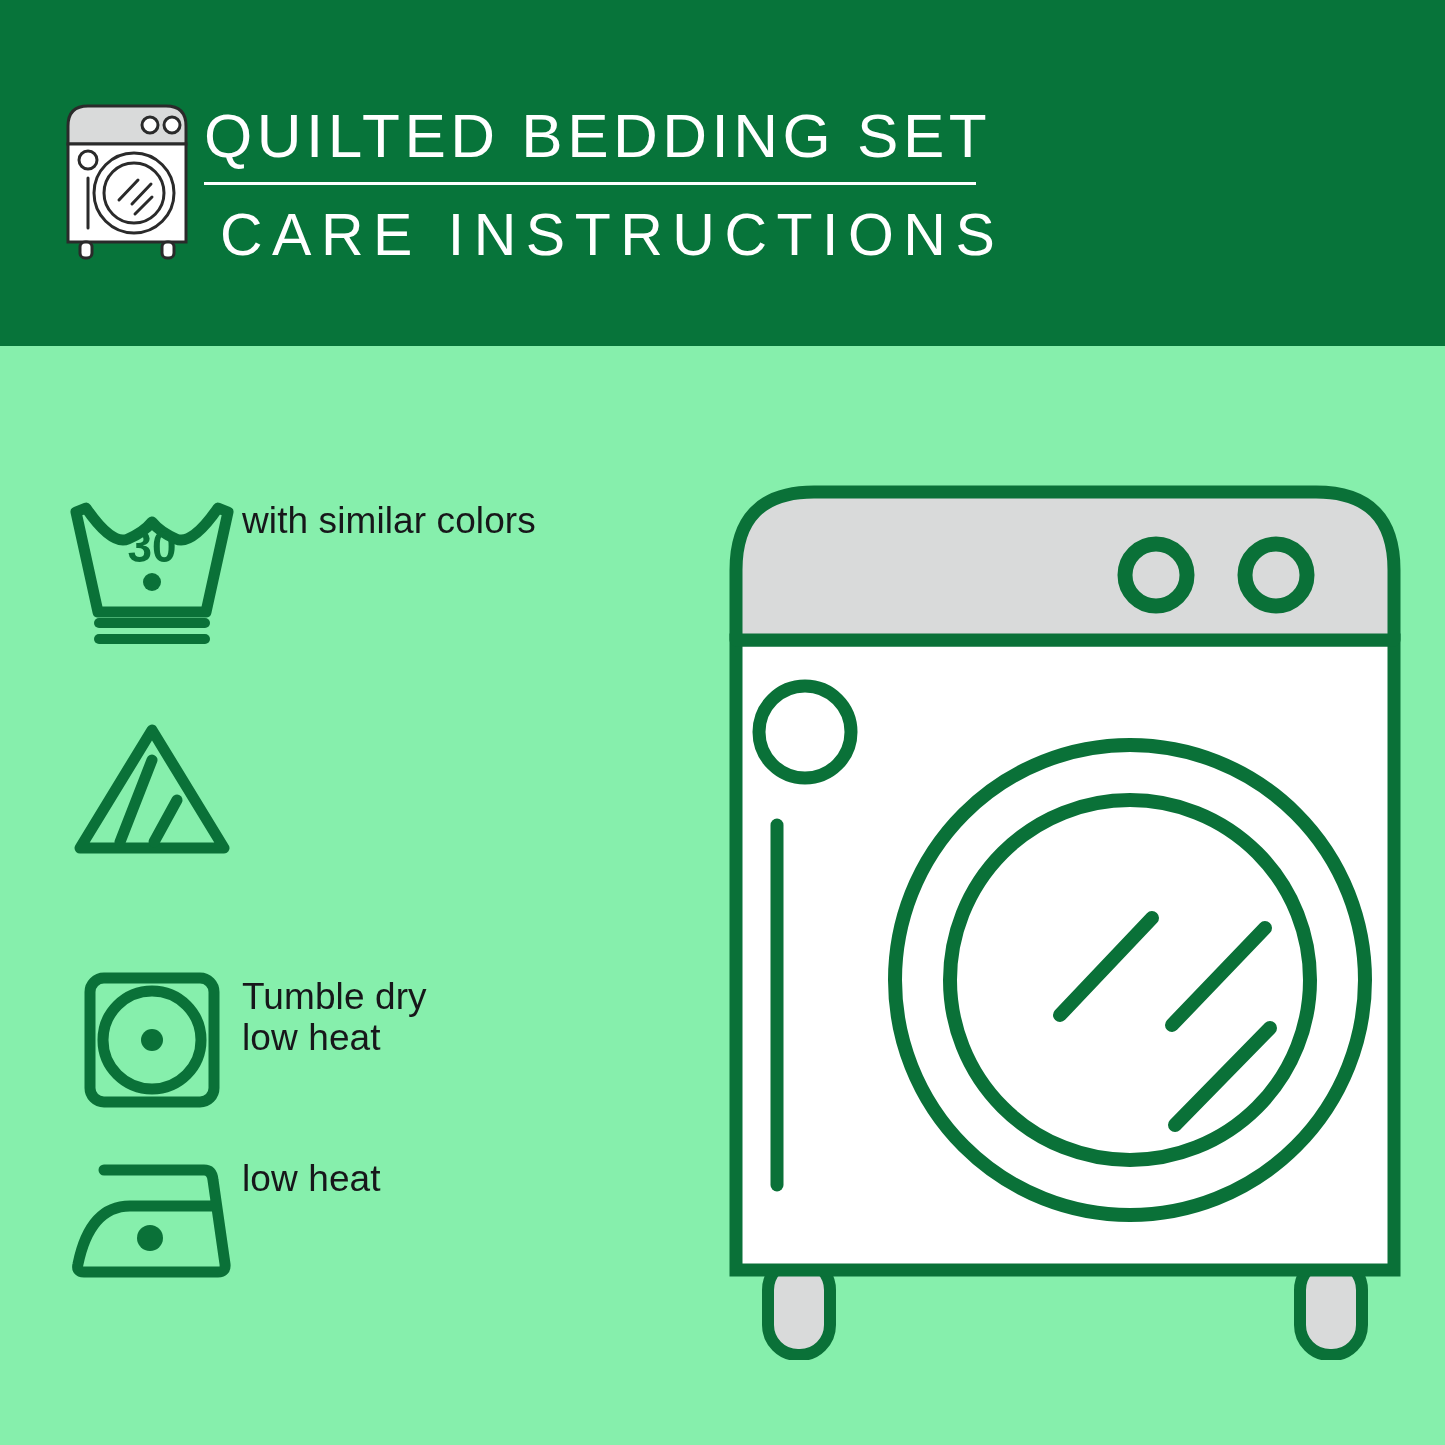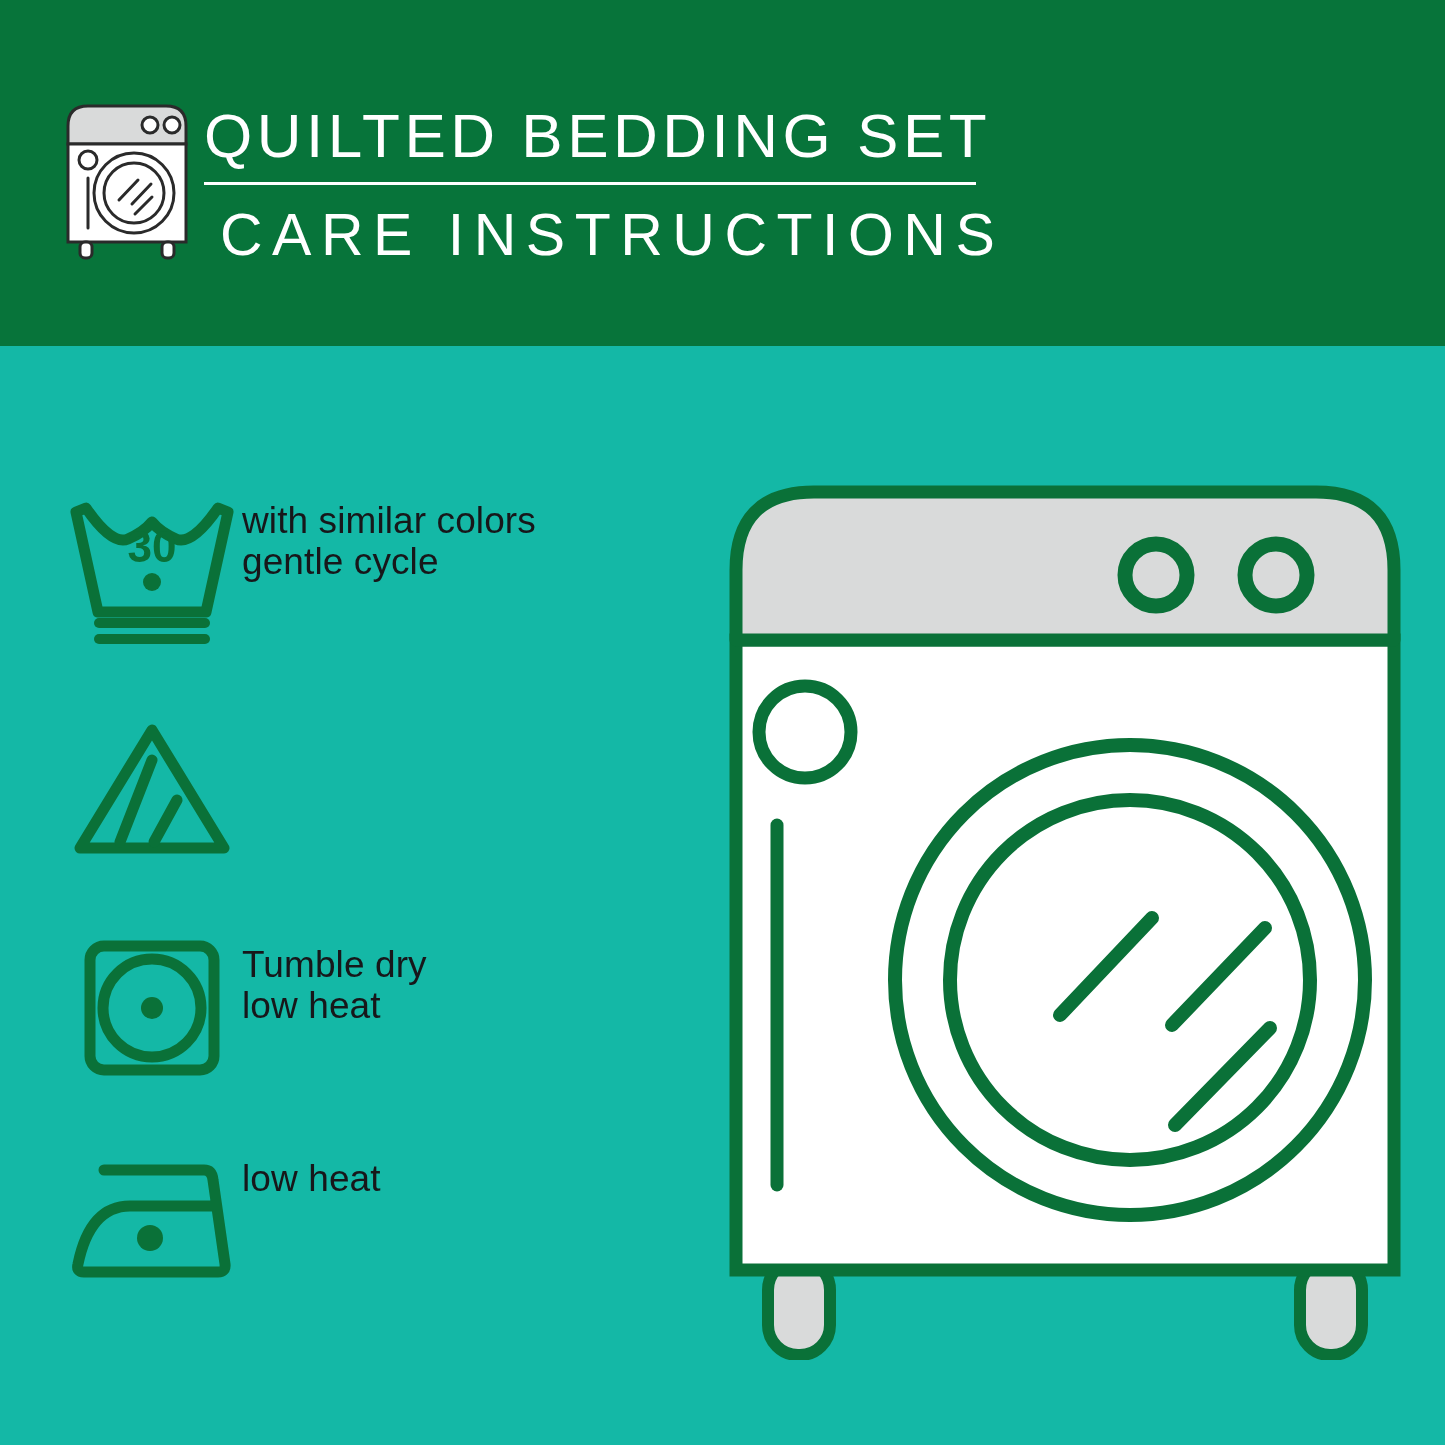--- a/index.html
+++ b/index.html
@@ -7,21 +7,21 @@
     padding: 0;
     background: #ffffff;
   }
   body {
     font-family: "Liberation Sans", sans-serif;
   }
   #page {
     position: relative;
     width: 1445px;
     height: 1445px;
-    background: #14b8a6;
+    background: #86efac;
     overflow: hidden;
   }
 
   
   #header-banner {
     position: absolute;
     left: 0;
     top: 0;
     width: 1445px;
     height: 346px;
@@ -92,21 +92,21 @@
     color: #17171a;
     font-size: 37px;
     line-height: 41px;
     letter-spacing: 0.1px;
     padding-top: 6px;
   }
   .care-text .ln { display: block; white-space: nowrap; }
 
   #care-row-0 { top: 148px; }
   #care-row-1 { top: 372px; }
-  #care-row-2 { top: 592px; }
+  #care-row-2 { top: 624px; }
   #care-row-3 { top: 806px; }
 
   
   #machine-illustration {
     position: absolute;
     left: 720px;
     top: 470px;
     width: 690px;
     height: 890px;
   }
@@ -156,21 +156,20 @@
         <svg viewBox="0 0 176 150" width="176" height="150">
           <path d="M12 18 L22 14 Q48 52 64 45 Q80 38 88 28 Q96 38 112 45 Q128 52 154 14 L164 18 L142 118 L34 118 Z" fill="none" stroke="#0a7138" stroke-width="11" stroke-linejoin="round" stroke-linecap="round"></path>
           <text x="88" y="68" fill="#0a7138" font-family="'Liberation Sans', sans-serif" font-size="44" font-weight="bold" text-anchor="middle">30</text>
           <circle cx="88" cy="88" r="9" fill="#0a7138"></circle>
           <rect x="30" y="124" width="116" height="10" rx="5" fill="#0a7138"></rect>
           <rect x="30" y="140" width="116" height="10" rx="5" fill="#0a7138"></rect>
         </svg>
       </div>
       <div class="care-text">
         <span class="ln">with similar colors</span>
-        <span class="ln">gentle cycle</span>
       </div>
     </div>
 
     <div class="care-row" id="care-row-1">
       <div class="care-icon">
         <svg viewBox="0 0 176 140" width="176" height="140">
           <path d="M88 12 L160 130 L16 130 Z" fill="none" stroke="#0a7138" stroke-width="11" stroke-linejoin="round"></path>
           <line x1="88" y1="42" x2="56" y2="124" stroke="#0a7138" stroke-width="11" stroke-linecap="round"></line>
           <line x1="113" y1="82" x2="90" y2="124" stroke="#0a7138" stroke-width="11" stroke-linecap="round"></line>
         </svg>

